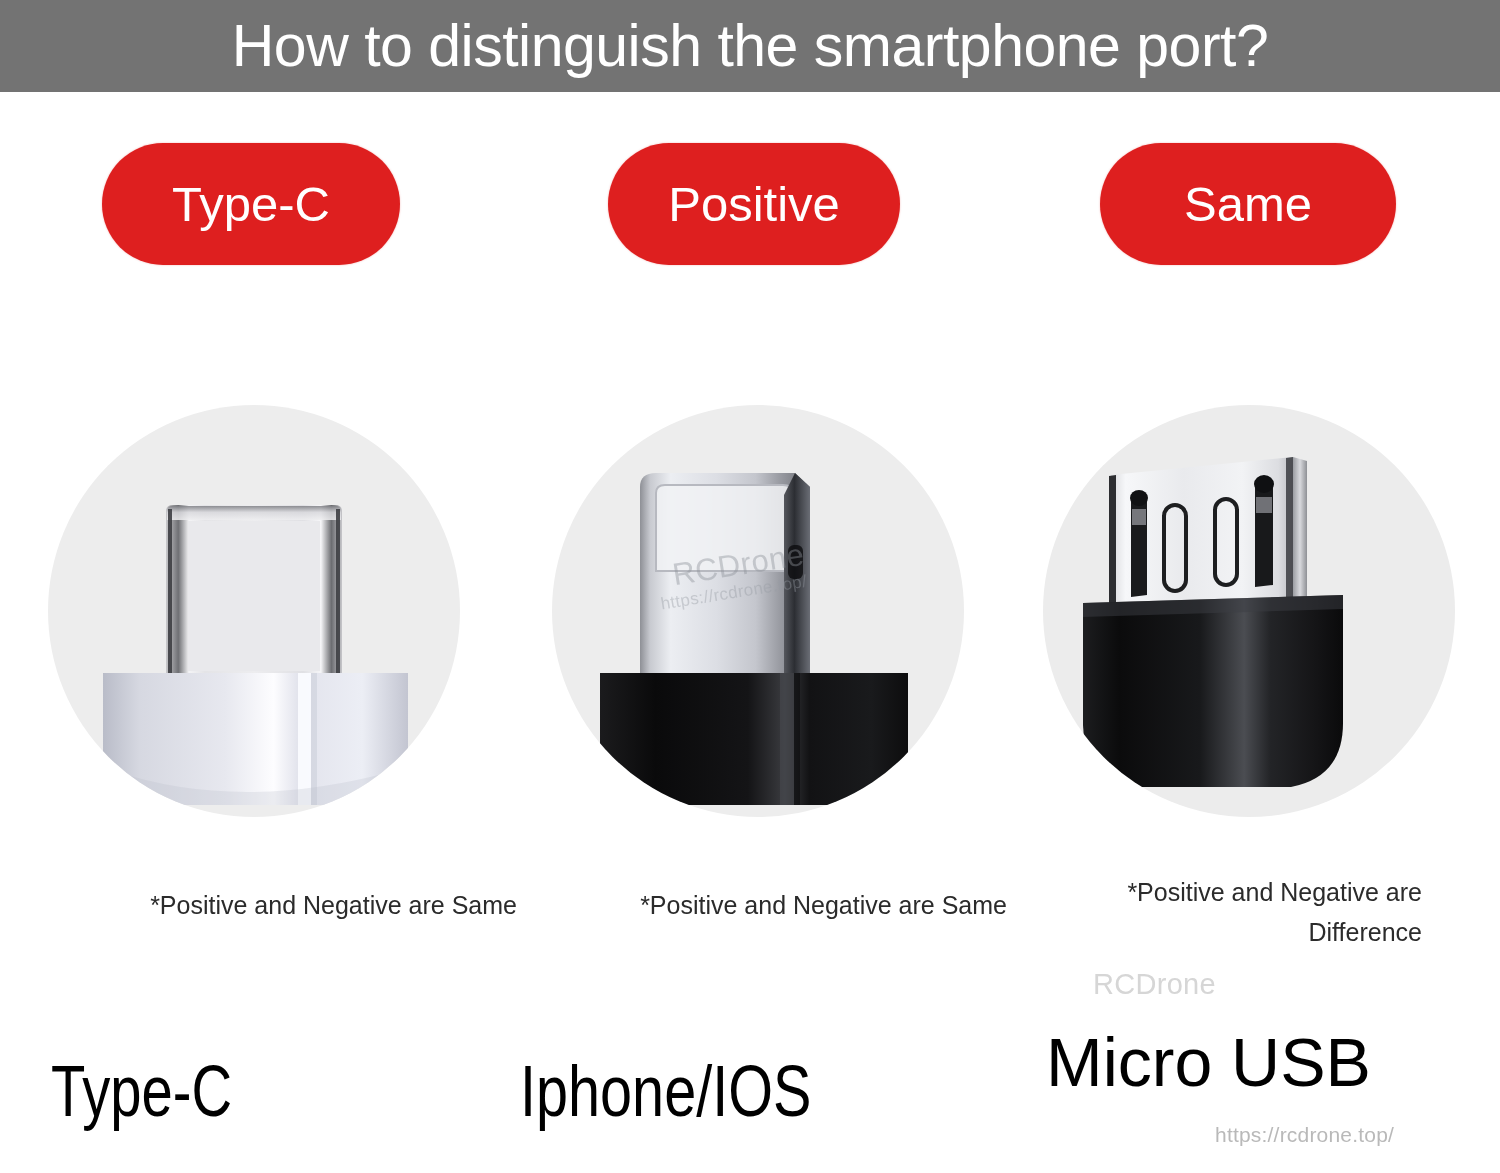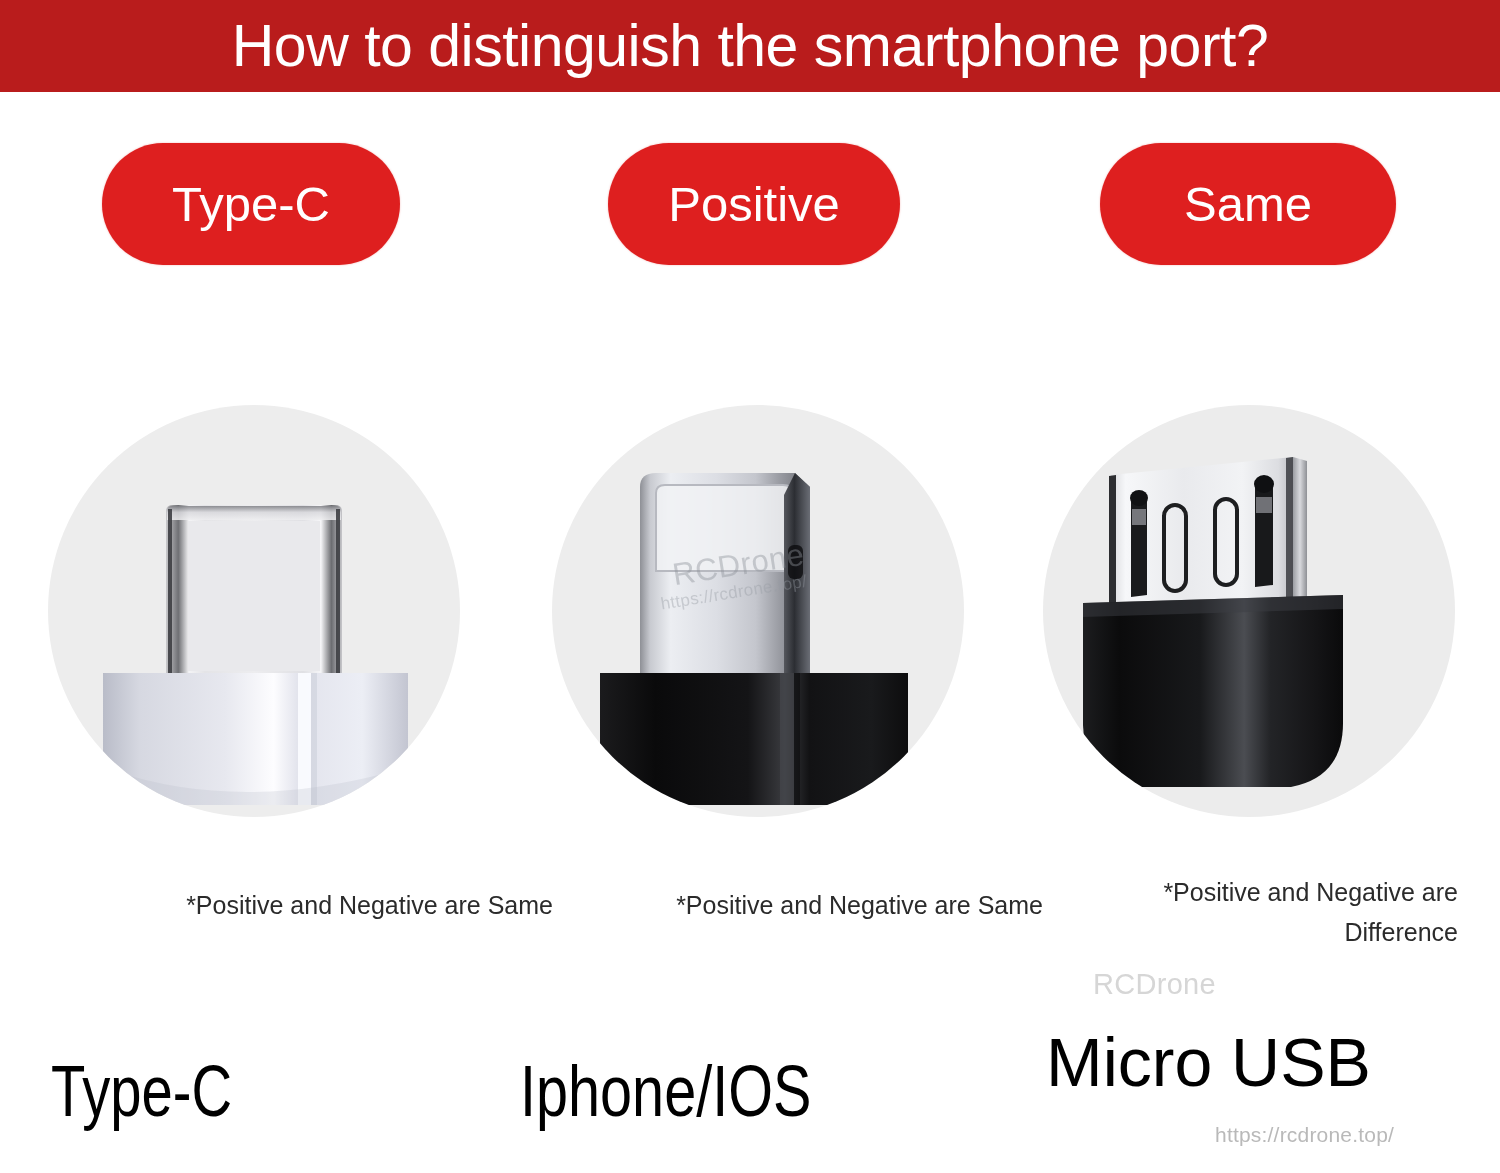--- a/index.html
+++ b/index.html
@@ -15,21 +15,21 @@
     font-family: "Liberation Sans", sans-serif;
     background: #ffffff;
   }
 
   
   .title-band {
     position: absolute;
     left: 0; top: 0;
     width: 1500px;
     height: 92px;
-    background: #b91c1c;
+    background: #737373;
     display: flex;
     align-items: center;
     justify-content: center;
   }
   .title-band .title-text {
     color: #ffffff;
     font-family: "Liberation Sans", sans-serif;
     font-size: 59px;
     font-weight: 400;
     letter-spacing: -0.5px;
@@ -113,21 +113,20 @@
   }
 
   
   .note {
     position: absolute;
     color: #2b2b2b;
     font-size: 25px;
     font-weight: 400;
     line-height: 40px;
     white-space: pre-line;
-    margin-left: 36px;
   }
   .col-0 .note { left: 57px; top: 793px; width: 460px; }
   .col-1 .note { left: 47px; top: 793px; width: 460px; }
   .col-2 .note { left: 52px; top: 780px; width: 370px; }
 
   
   .wm-note {
     position: absolute;
     left: 93px; top: 876px;
     color: #d6d6d6;

